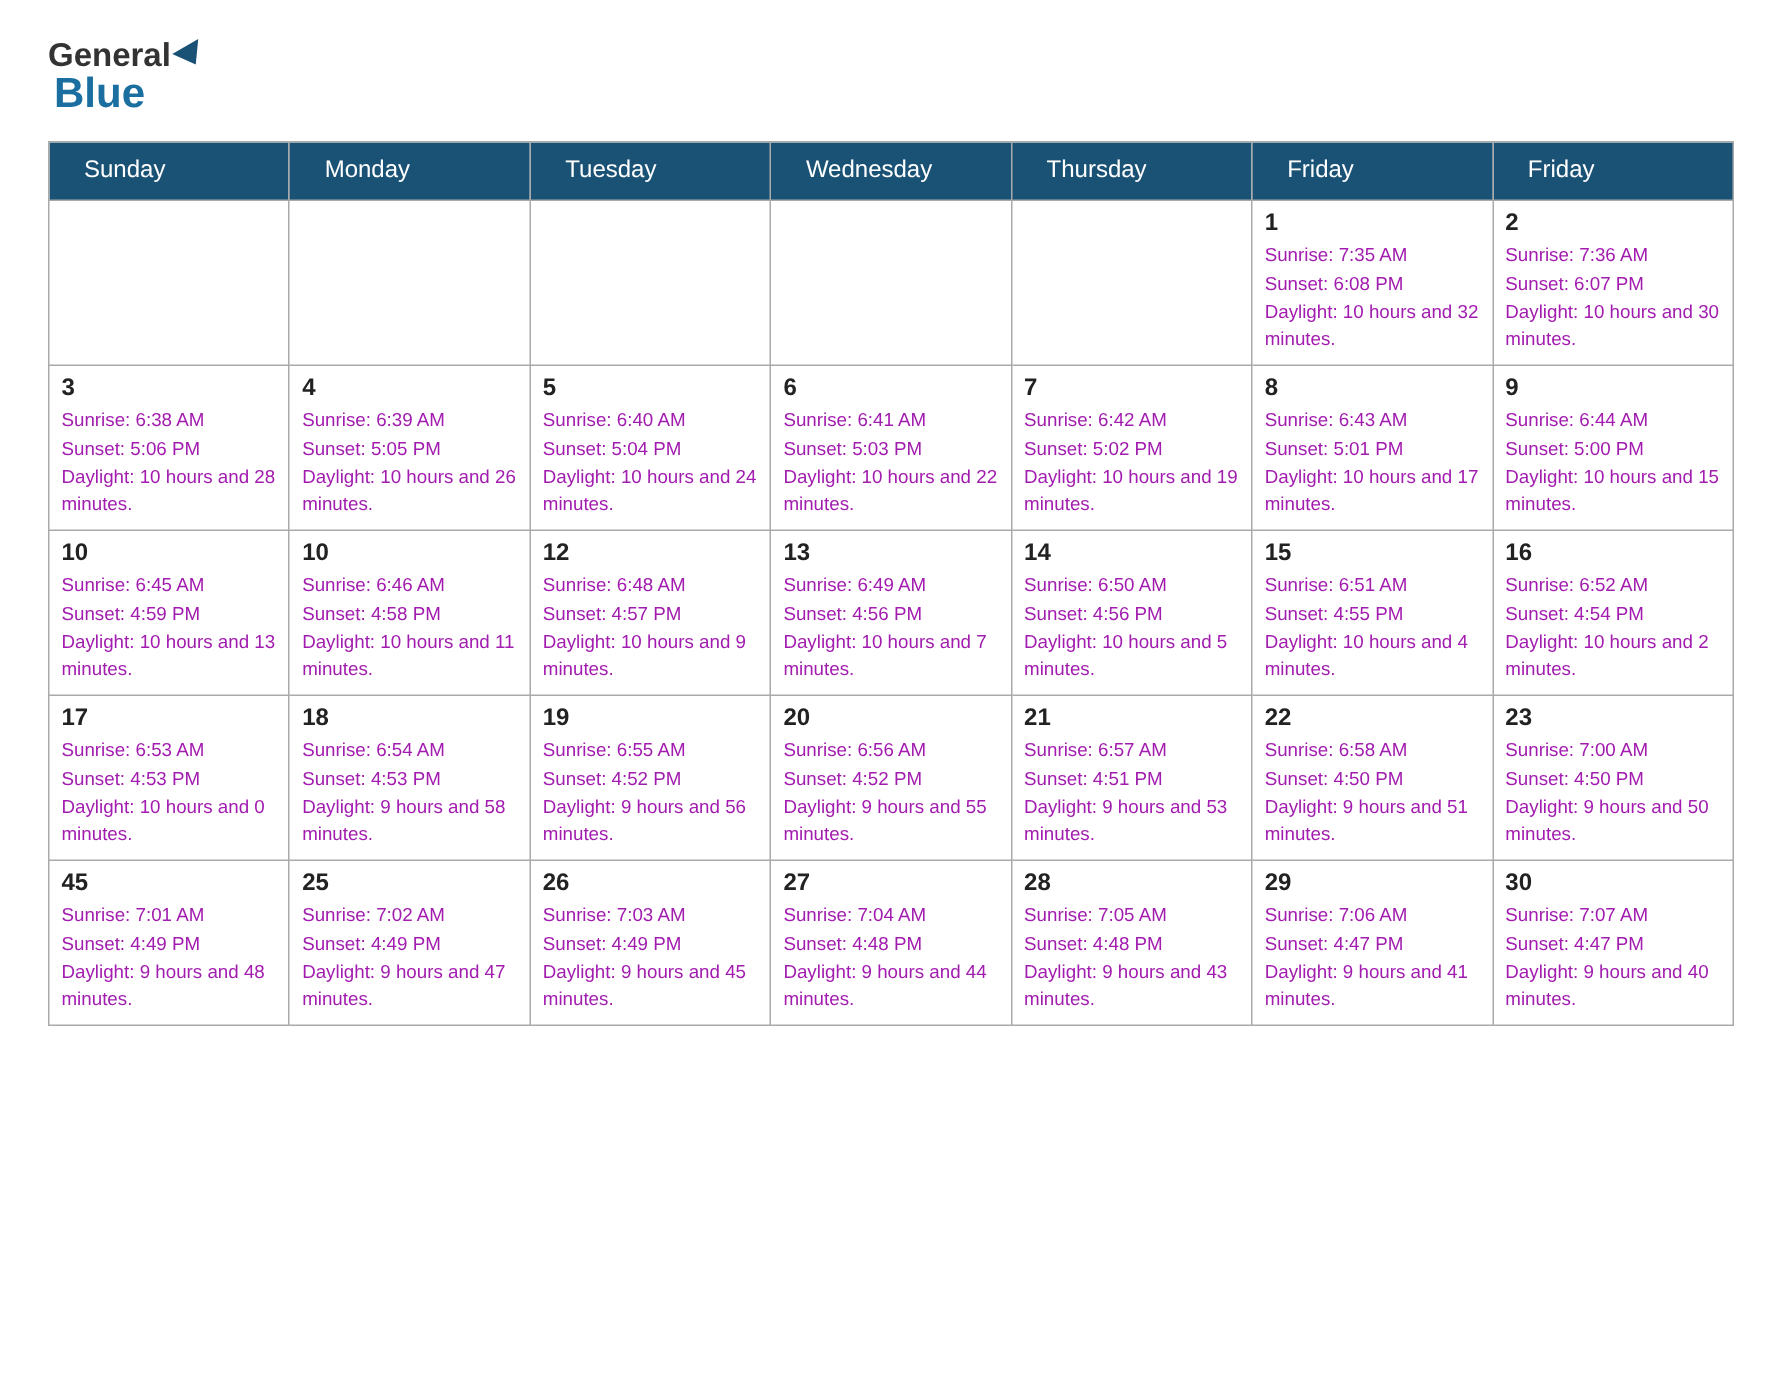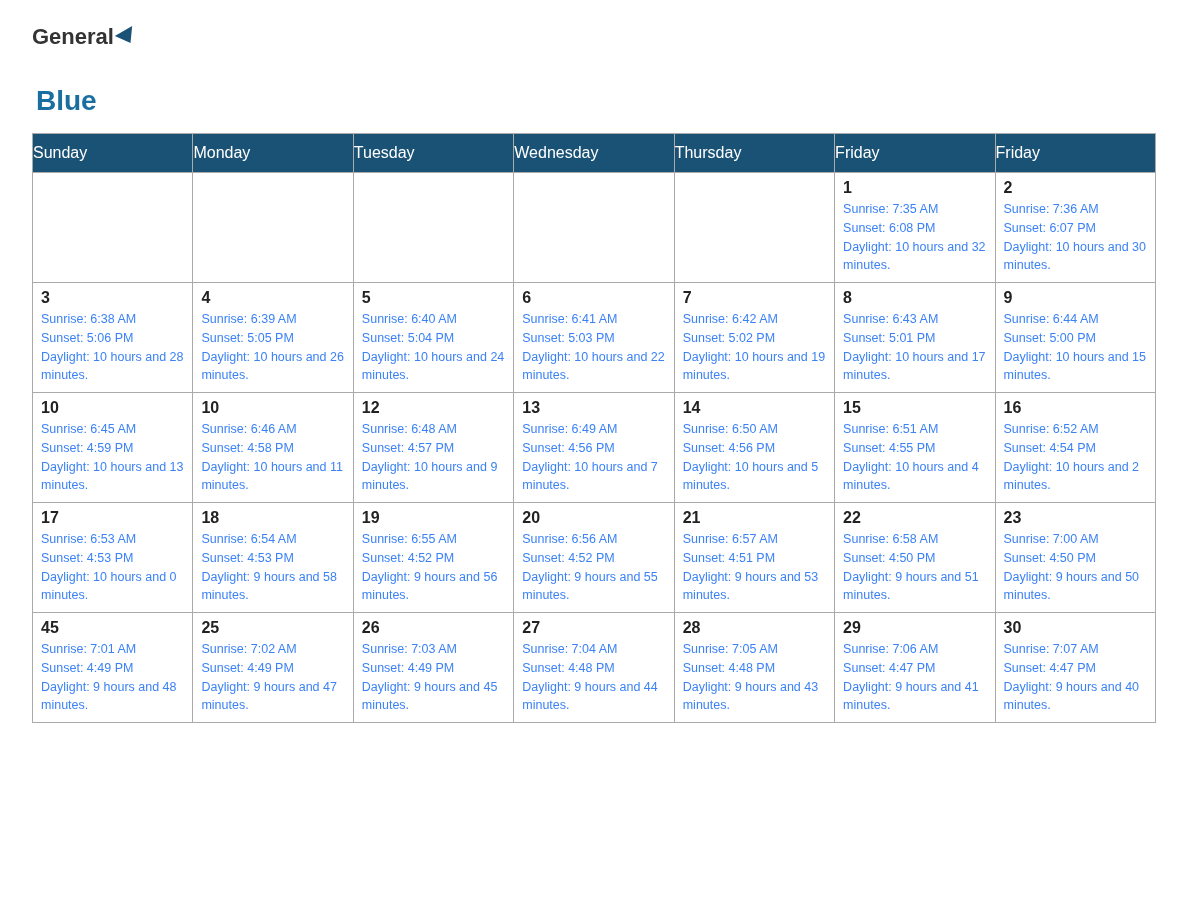--- a/index.html
+++ b/index.html
@@ -13,21 +13,20 @@
     .header {
       display: flex;
       justify-content: space-between;
       align-items: flex-start;
       margin-bottom: 16px;
     }
     .logo {
       display: flex;
       flex-direction: column;
       align-items: flex-start;
-      gap: 39px;
     }
     .logo-text {
       display: flex;
       align-items: center;
       font-size: 22px;
       font-weight: bold;
       color: #333;
     }
     .logo-general { color: #333; }
     .logo-arrow {
@@ -61,21 +60,21 @@
       margin-top: 4px;
     }
     .calendar {
       width: 100%;
       border-collapse: collapse;
       border: 1px solid #aaa;
     }
     .calendar th {
       background-color: #1a5276;
       color: #fff;
-      padding: 10px 0;
+      padding: 10px 23px;
       text-align: left;
       font-size: 16px;
       font-weight: normal;
       border: 1px solid #aaa;
     }
     .calendar td {
       border: 1px solid #aaa;
       vertical-align: top;
       padding: 6px 8px;
       width: 14.28%;
@@ -87,21 +86,21 @@
     }
     .day-num {
       font-size: 16px;
       font-weight: bold;
       color: #222;
       display: block;
       margin-bottom: 3px;
     }
     .day-info {
       font-size: 12.5px;
-      color: #3b82f6;
+      color: #a21caf;
       line-height: 1.5;
     }
     .empty-cell {
       background: #f9f9f9;
     }
   </style>
 </head>
 <body>
 
 <div class="header">

